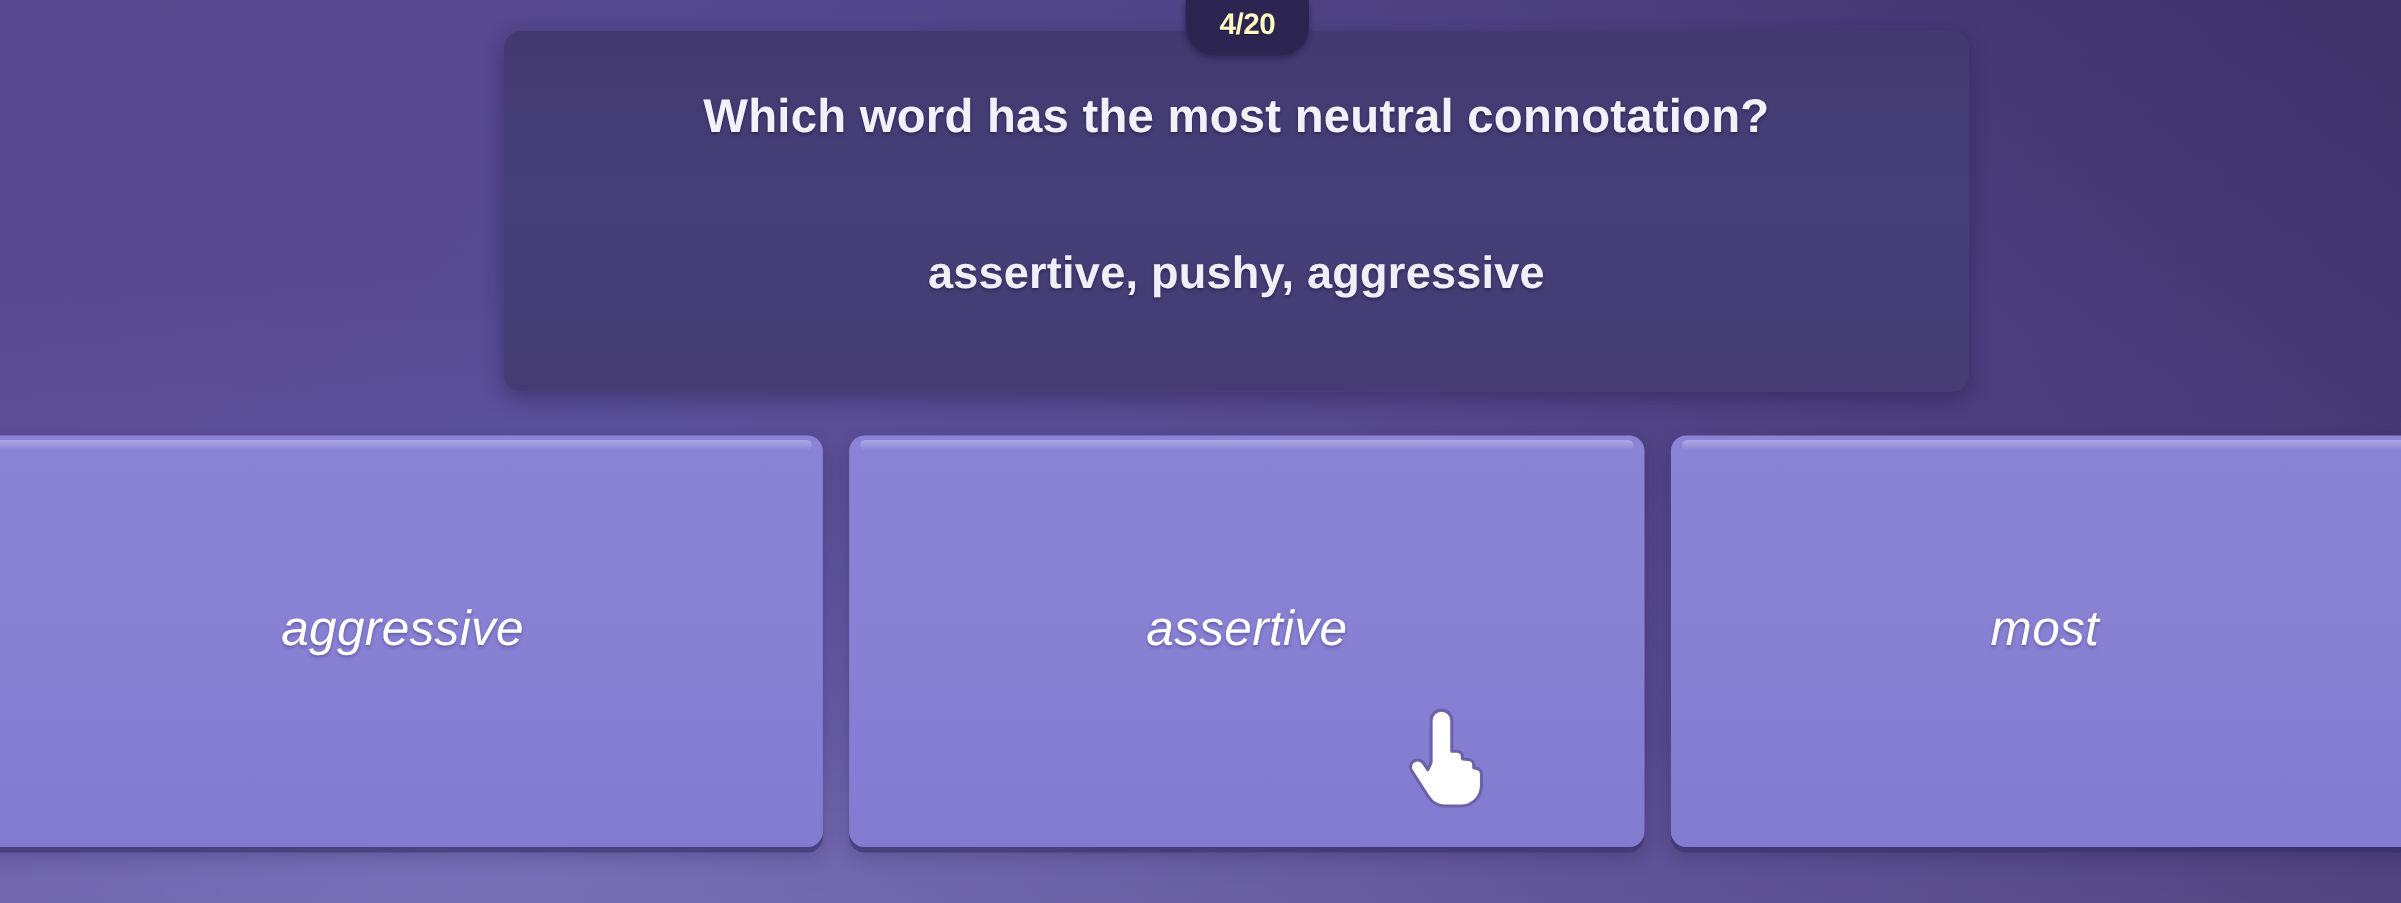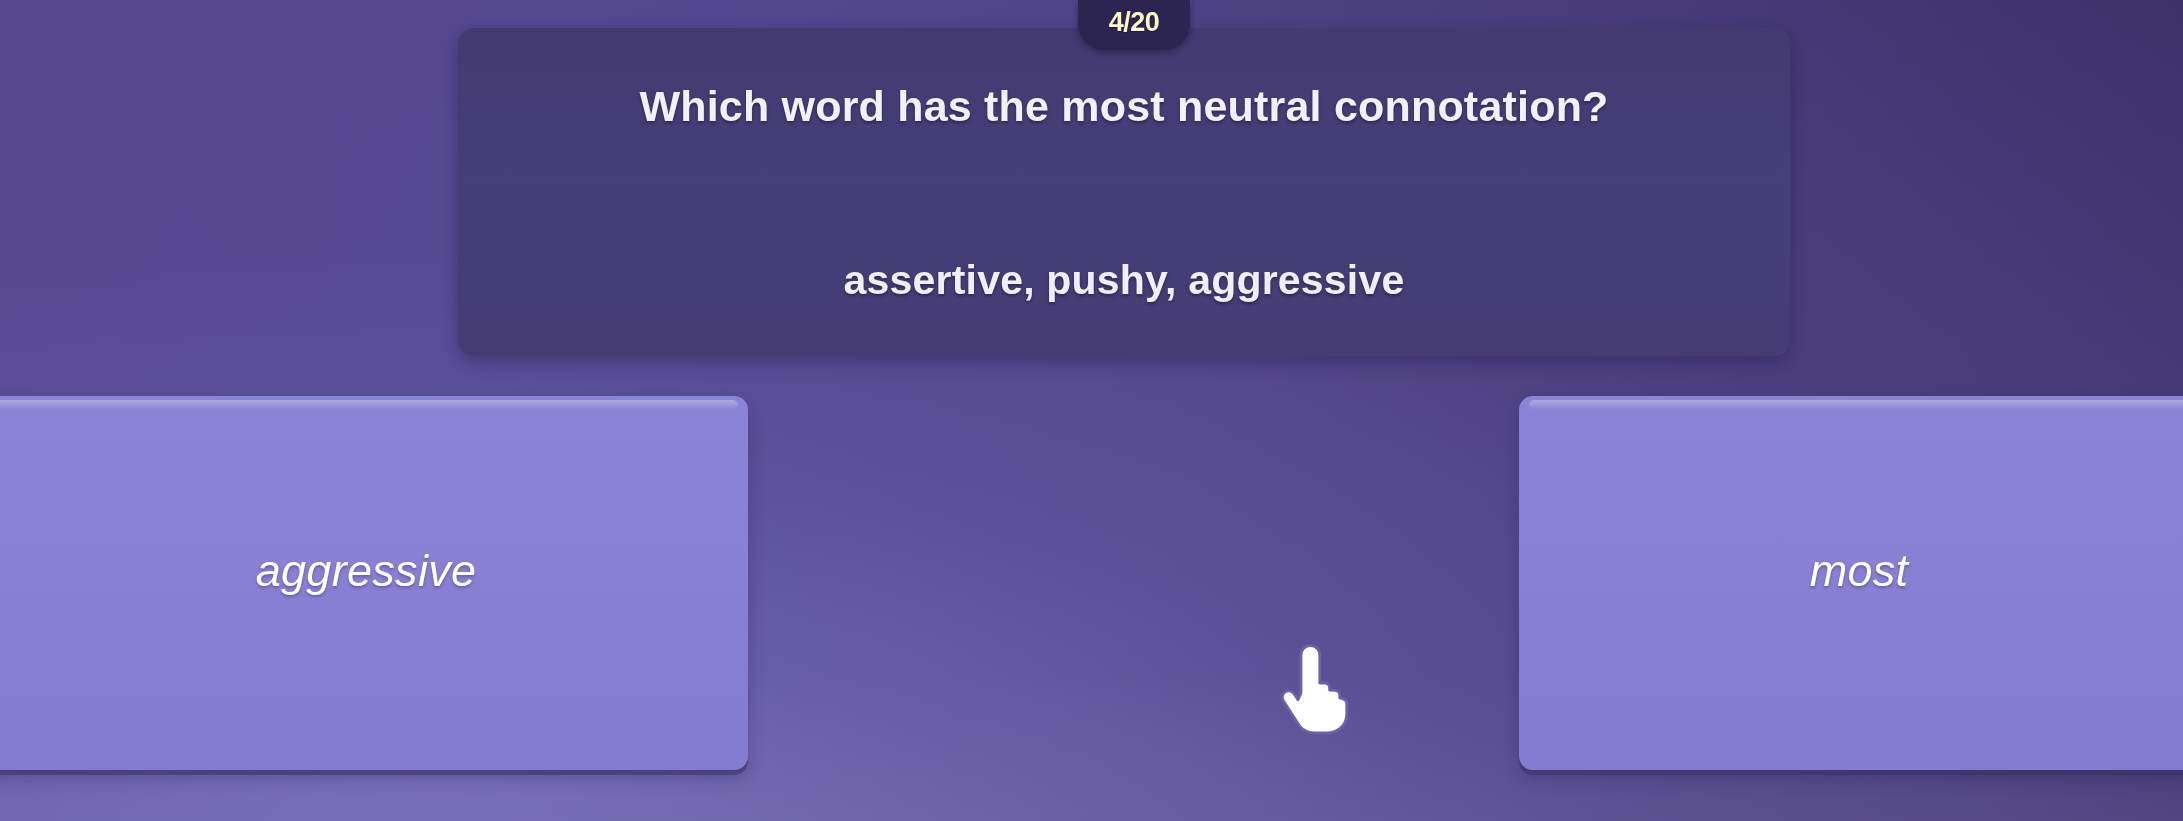--- a/index.html
+++ b/index.html
@@ -83,21 +83,21 @@
     font-size: 43px;
     font-weight: 700;
     color: #f2f0f8;
     text-align: center;
     line-height: 1.15;
     letter-spacing: 0.2px;
     text-shadow: 0 2px 3px rgba(20,14,45,0.45);
     padding: 0 40px;
   }
   .question-subtext {
-    margin-top: 98px;
+    margin-top: 66px;
     font-size: 41px;
     font-weight: 700;
     color: #f0eef7;
     text-align: center;
     line-height: 1.15;
     letter-spacing: 0.2px;
     text-shadow: 0 2px 3px rgba(20,14,45,0.45);
     padding: 0 40px;
   }
 
@@ -175,20 +175,23 @@
     <div class="question-prompt">Which word has the most neutral connotation?</div>
     <div class="question-subtext">assertive, pushy, aggressive</div>
   </div>
 
   <div class="answers-row">
 
     <div class="answer-option" id="answer-0">
       <span class="answer-label">aggressive</span>
     </div>
 
+    <div class="answer-option" id="answer-1">
+      <span class="answer-label">assertive</span>
+    </div>
 
     <div class="answer-option" id="answer-2">
       <span class="answer-label">most</span>
     </div>
 
   </div>
 
   <svg class="cursor-pointer" viewBox="0 0 37 48">
     <path d="M12.5 26.5 L12.5 7.5 C12.5 4.8 14.6 2.8 17.2 2.8 C19.8 2.8 21.9 4.8 21.9 7.5
              L21.9 21.5 L24.2 21.5 C25.6 21.5 26.8 22.6 26.8 24.0 L26.8 25.0

